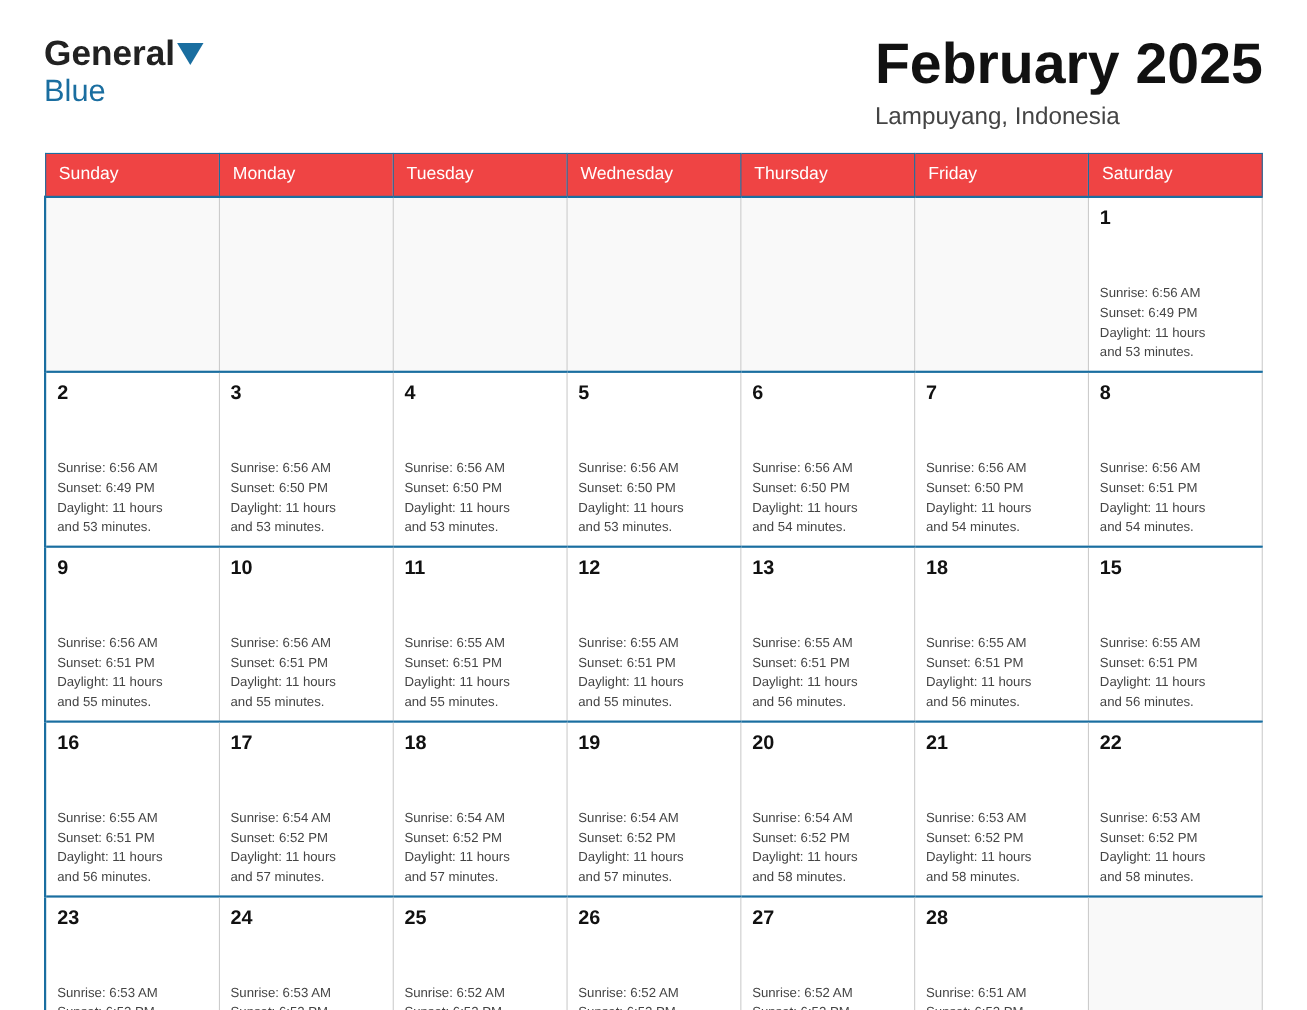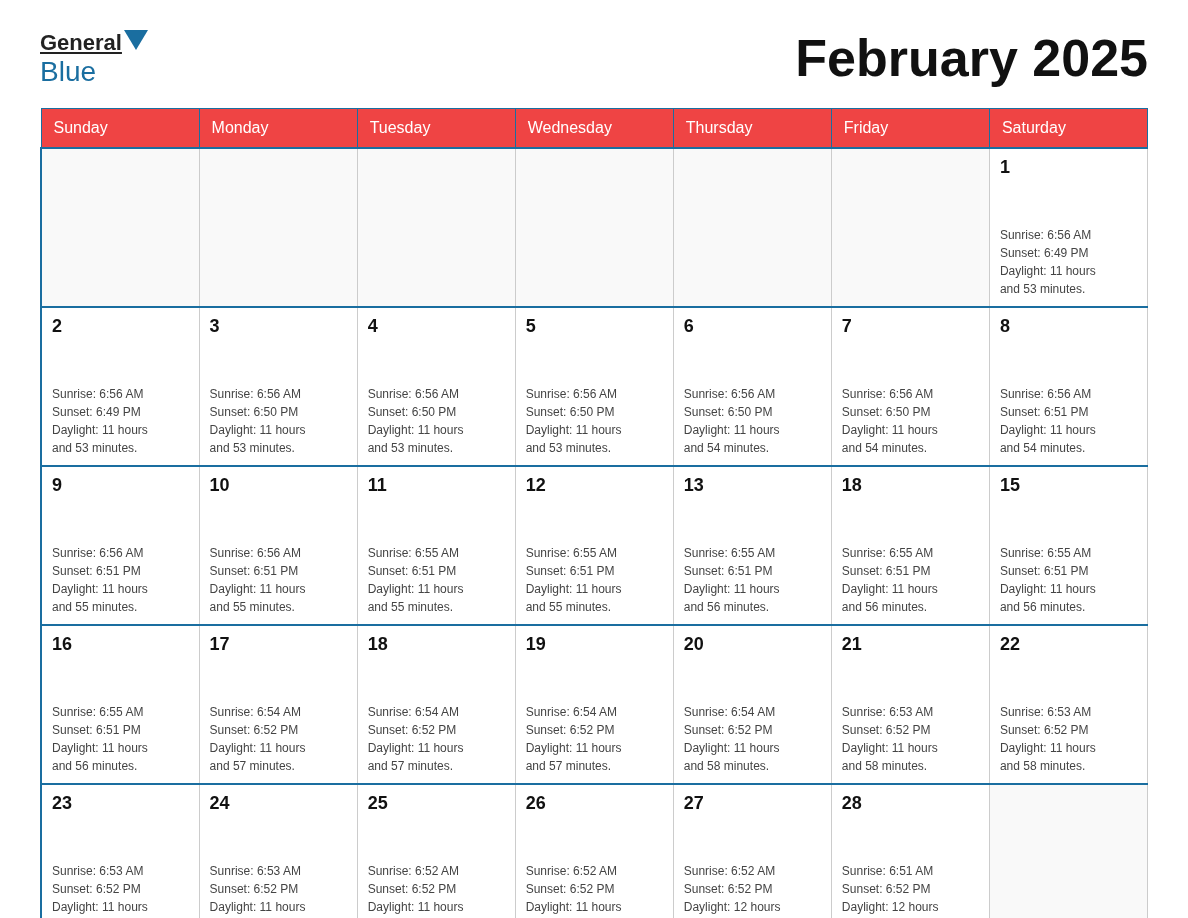--- a/index.html
+++ b/index.html
@@ -15,24 +15,24 @@
       align-items: flex-start;
       margin-bottom: 20px;
     }
     .logo {
       display: flex;
       flex-direction: column;
       align-items: flex-start;
     }
     .logo-text {
       display: flex;
-      font-size: 22px;
+      align-items: center;
+      font-size: 32px;
       font-weight: bold;
       color: #222;
-      text-decoration: underline;
     }
     .logo-general { color: #222; }
     .logo-arrow {
       width: 0;
       height: 0;
       border-left: 12px solid transparent;
       border-right: 12px solid transparent;
       border-top: 20px solid #1a6ea0;
       margin: 0 2px;
       display: inline-block;
@@ -105,20 +105,21 @@
       <span class="logo-general">General</span>
       <span class="logo-arrow"></span>
       <br>
     </div>
     <div>
       <span class="logo-blue">Blue</span>
     </div>
   </div>
   <div class="title-area">
     <div class="month-title">February 2025</div>
+    <div class="location">Lampuyang, Indonesia</div>
   </div>
 </div>
 
 <table class="calendar-table">
   <thead>
     <tr>
     <th>Sunday</th>
         <th>Monday</th>
         <th>Tuesday</th>
         <th>Wednesday</th>

